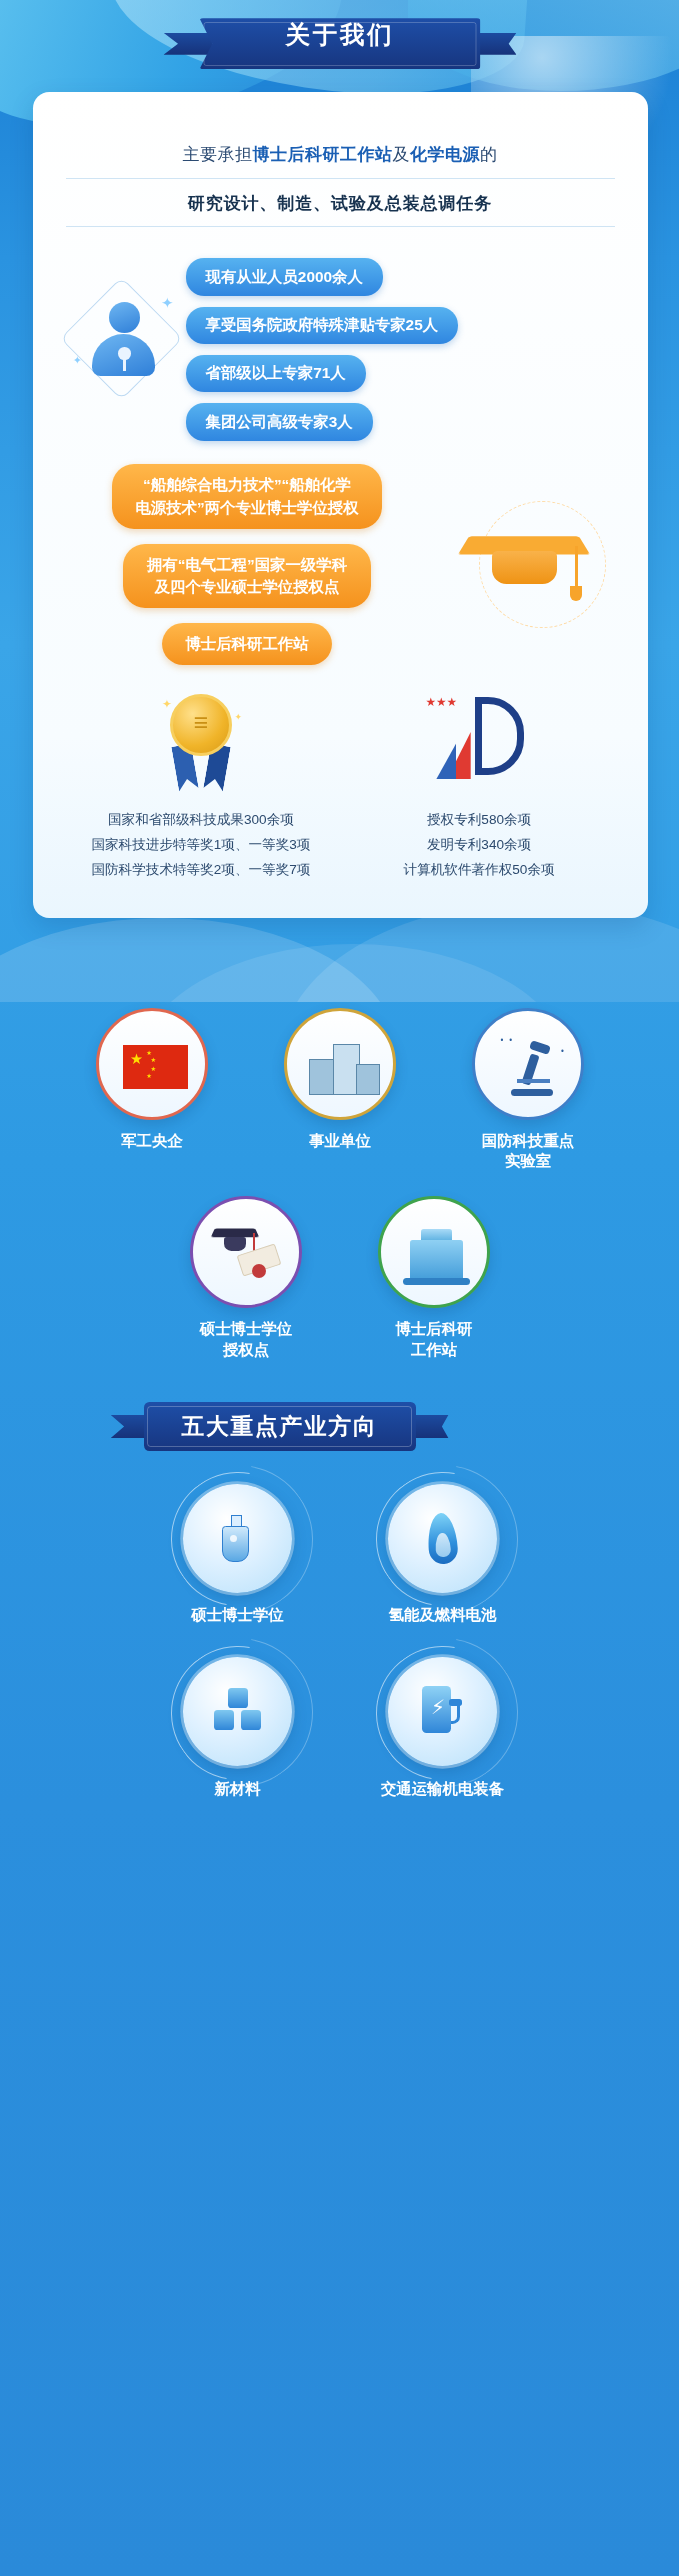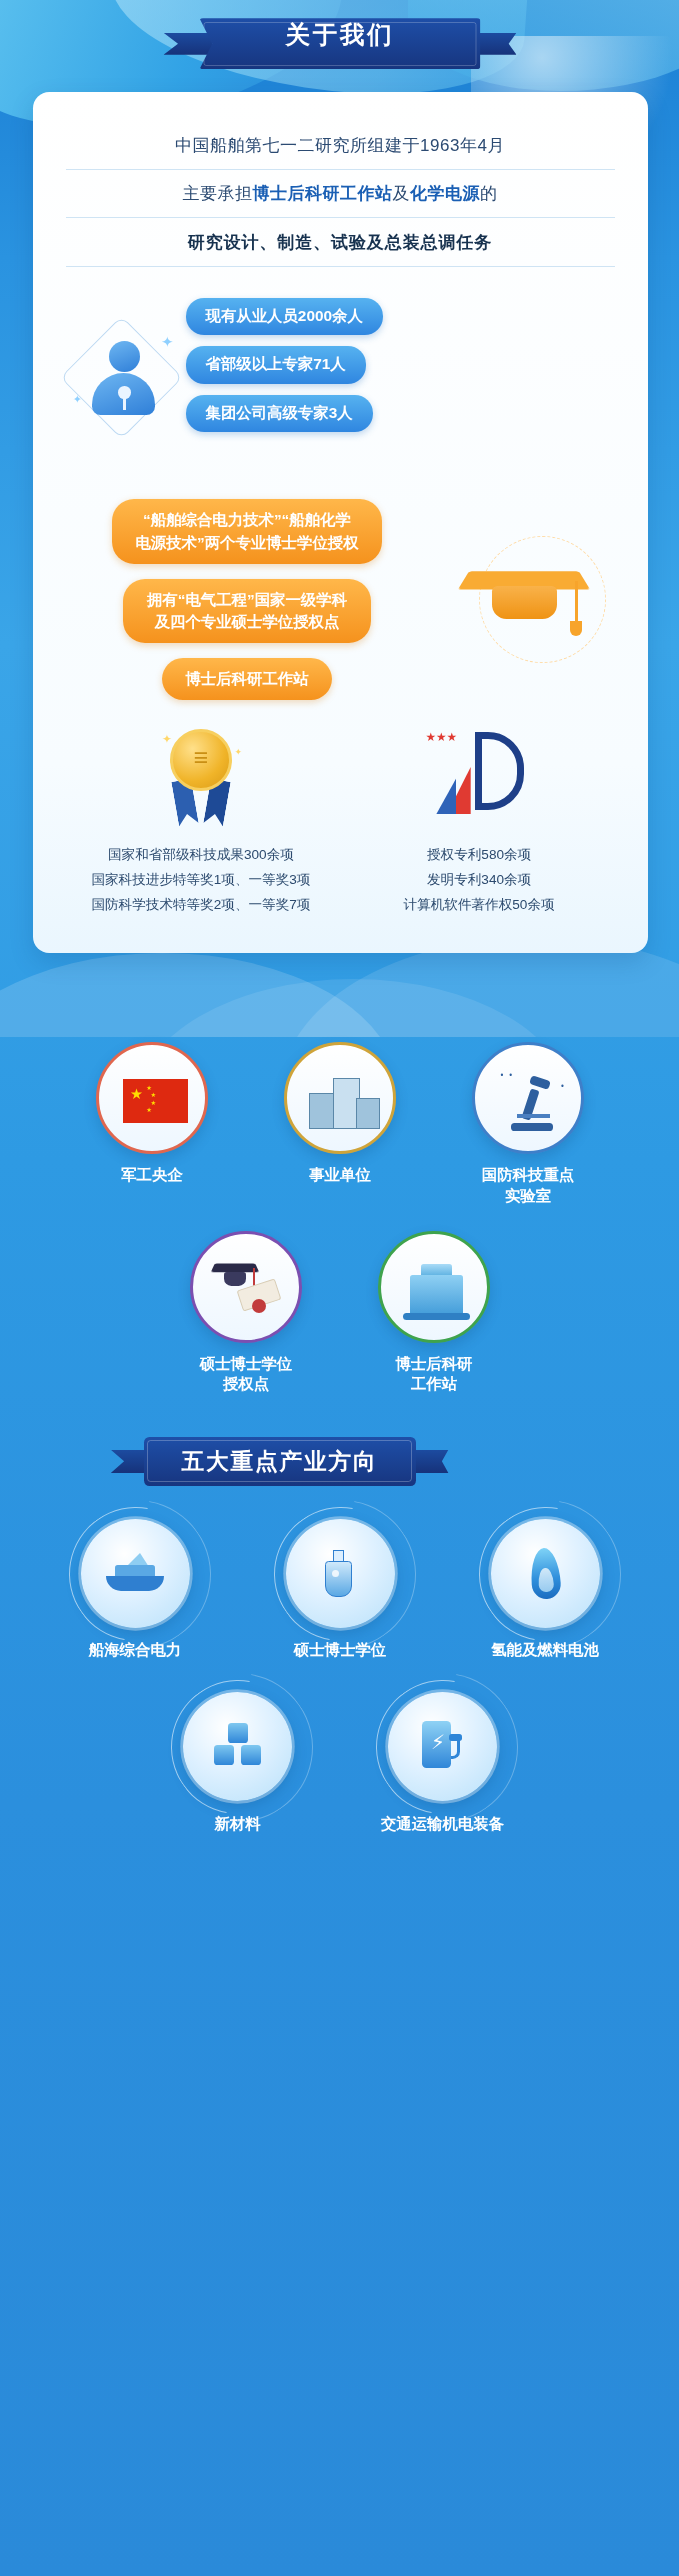--- a/index.html
+++ b/index.html
@@ -296,38 +296,38 @@
     <div class="tail-r"></div>
     <div class="plate">
       <span class="txt">关于我们</span>
     </div>
   </div>
 </div>
 
 <div class="card">
 
   <div class="intro">
-    <div class="line first">中国船舶第七一二研究所组建于1963年4月</div>
     <div class="line">
       <span>主要承担</span><b>博士后科研工作站</b><span>及</span><b>化学电源</b><span>的</span>
     </div>
     <div class="line strong">研究设计、制造、试验及总装总调任务</div>
   </div>
 
   <div class="people">
     <div class="figure">
       <div class="diamond"></div>
       <div class="person-head"></div>
       <div class="person-body"></div>
       <div class="person-key"></div>
       <span class="spark s1">✦</span>
       <span class="spark s2">✦</span>
     </div>
     <div class="pills">
       <div class="pill">现有从业人员2000余人</div>
+      <div class="pill">享受国务院政府特殊津贴专家25人</div>
       <div class="pill">省部级以上专家71人</div>
       <div class="pill">集团公司高级专家3人</div>
     </div>
   </div>
 
   <div class="degrees">
     <div class="deg-pills">
       <div class="deg-pill" style="white-space:pre-line">“船舶综合电力技术”“船舶化学
 电源技术”两个专业博士学位授权</div>
       <div class="deg-pill" style="white-space:pre-line">拥有“电气工程”国家一级学科
@@ -458,30 +458,20 @@
     <div class="tl"></div>
     <div class="tr"></div>
     <div class="plate">
       <span class="txt">五大重点产业方向</span>
     </div>
   </div>
 </div>
 
 <div class="inds">
   <div class="ind-row">
-    <div class="ind">
-      <div class="orb">
-        <div class="ship">
-          <div class="sail"></div>
-          <div class="deck"></div>
-          <div class="hull"></div>
-        </div>
-      </div>
-      <div class="cap">船海综合电力</div>
-    </div>
 
     <div class="ind">
       <div class="orb">
         <div class="flask">
           <div class="neck"></div>
           <div class="body"></div>
           <div class="bub"></div>
         </div>
       </div>
       <div class="cap">硕士博士学位</div>

